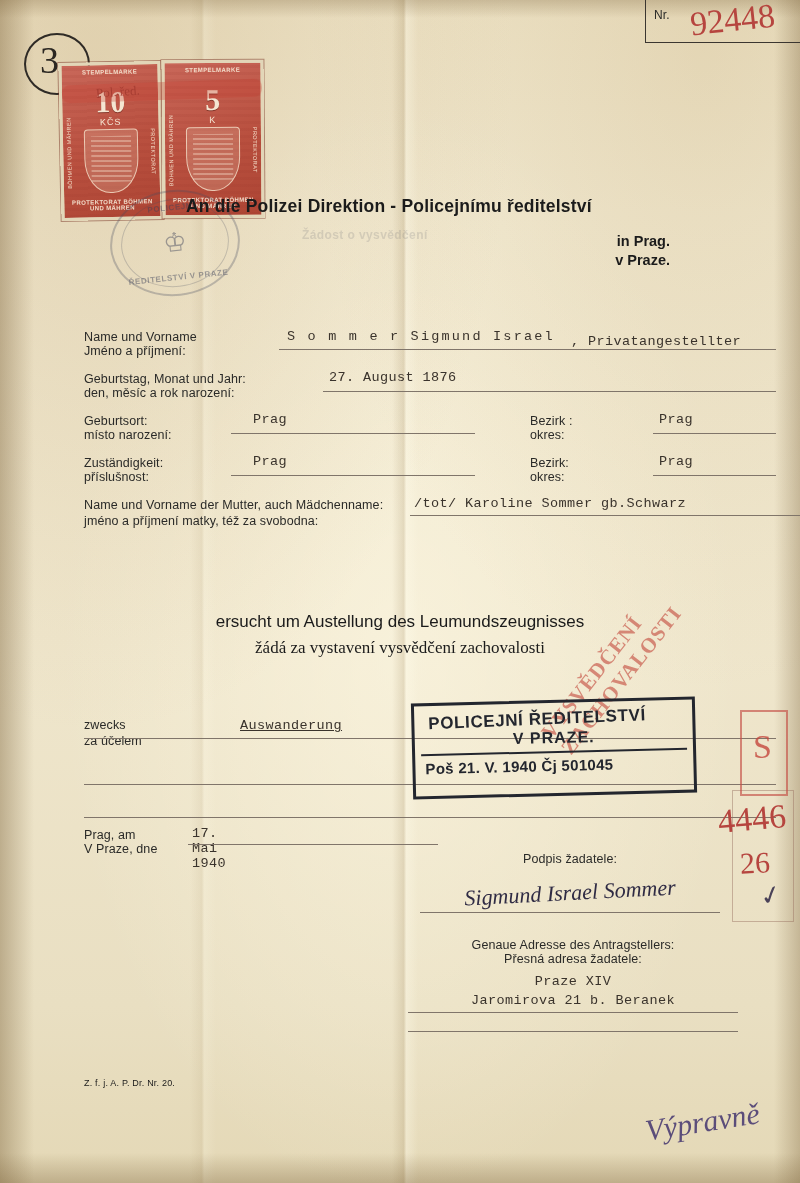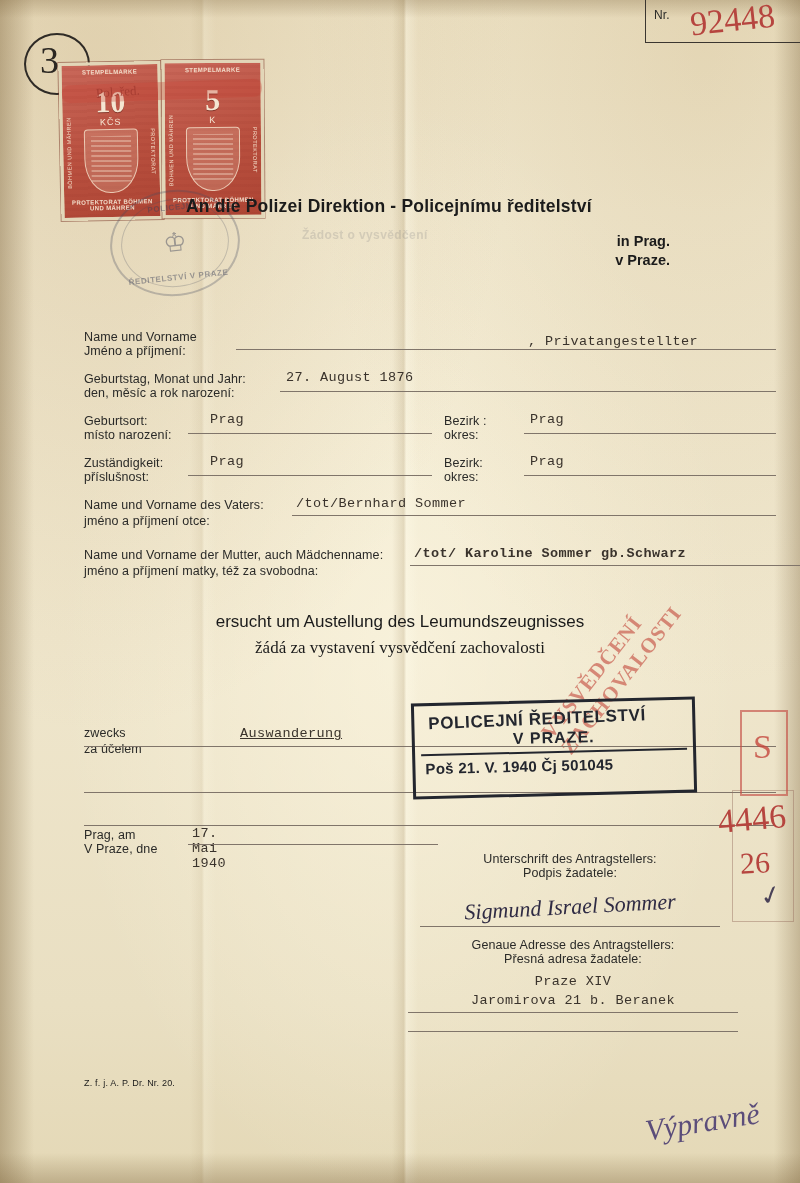--- a/index.html
+++ b/index.html
@@ -157,35 +157,35 @@
     letter-spacing:.4px;
   }
   .in-prag {
     position:absolute; right:130px; top:232px; text-align:right;
     font-size:14.5px; font-weight:bold; line-height:19px;
   }
 
   
   .form { position:absolute; left:84px; top:330px; width:692px; }
   .row { position:relative; margin-bottom:5px; }
-  .two { display:flex; }
+  .two { display:flex;gap:43px; }
   .lab-col { width:156px; }
   .lab-col .l1 { display:block; }
   .lab-col .l2 { display:block; }
   .val-line { position:relative; flex:1; }
   .ul { border-bottom:1px solid #80756a; height:17px; }
   .handw { position:absolute; left:0; top:-2px; }
 
   
   .center-block { position:absolute; left:0; right:0; top:612px; text-align:center; }
   .center-block .de { font-family:Liberation Sans, sans-serif; font-size:17px; }
   .center-block .cz { font-family:"Liberation Serif", serif; font-size:17px; margin-top:6px; }
 
   
-  .purpose { position:absolute; left:84px; top:718px; width:692px;margin-top:8px; }
+  .purpose { position:absolute; left:84px; top:718px; width:692px; }
   .long-rule { border-bottom:1px solid #80756a; height:18px; margin-top:14px; }
 
   
   .rect-stamp {
     position:absolute; left:412px; top:700px; width:278px; height:90px;
     border:3px solid #23262e; transform:rotate(-1.4deg);
   }
   .rect-stamp .l1 {
     position:absolute; left:14px; top:6px; right:8px;
     font-size:17px; font-weight:bold; color:#23262e; letter-spacing:.6px;
@@ -321,20 +321,21 @@
 
 <div class="form">
 
   <div class="row two" style="margin-bottom:14px;">
     <div class="lab-col" style="width:152px;">
       <span class="lbl l1">Name und Vorname</span>
       <span class="lbl l2">Jméno a příjmení:</span>
     </div>
     <div class="val-line">
       <div class="ul" style="height:19px;"></div>
+      <span class="tw handw" style="left:8px; top:-1px; letter-spacing:2.2px;">S o m m e r  Sigmund Israel</span>
       <span class="tw handw" style="left:292px; top:4px;">, Privatangestellter</span>
     </div>
   </div>
 
   <div class="row two" style="margin-bottom:14px;">
     <div class="lab-col" style="width:196px;">
       <span class="lbl l1">Geburtstag, Monat und Jahr:</span>
       <span class="lbl l2">den, měsíc a rok narození:</span>
     </div>
     <div class="val-line">
@@ -374,34 +375,26 @@
     <div class="lab-col" style="width:80px; margin-left:12px;">
       <span class="lbl l1">Bezirk:</span>
       <span class="lbl l2">okres:</span>
     </div>
     <div class="val-line">
       <div class="ul" style="height:19px;"></div>
       <span class="tw handw" style="left:6px;">Prag</span>
     </div>
   </div>
 
-  <div class="row" style="margin-bottom:14px;">
-    <div style="position:relative; height:36px;">
-      <span class="lbl" style="position:absolute; left:0; top:0;">Name und Vorname des Vaters:</span>
-      <span class="lbl" style="position:absolute; left:0; top:16px;">jméno a příjmení otce:</span>
-      <span class="tw" style="position:absolute; left:212px; top:-2px;">/tot/Bernhard Sommer</span>
-      <div style="position:absolute; left:208px; top:17px; right:0; border-bottom:1px solid #80756a;"></div>
-    </div>
-  </div>
 
   <div class="row">
     <div style="position:relative; height:38px;">
       <span class="lbl" style="position:absolute; left:0; top:0;">Name und Vorname der Mutter, auch Mädchenname:</span>
       <span class="lbl" style="position:absolute; left:0; top:16px;">jméno a příjmení matky, též za svobodna:</span>
-      <span class="tw" style="position:absolute; left:330px; top:-2px;font-weight:bold;">/tot/ Karoline Sommer gb.Schwarz</span>
+      <span class="tw" style="position:absolute; left:330px; top:-2px;">/tot/ Karoline Sommer gb.Schwarz</span>
       <div style="position:absolute; left:326px; top:17px; right:-34px; border-bottom:1px solid #80756a;"></div>
     </div>
   </div>
 </div>
 
 <div class="center-block">
   <div class="de">ersucht um Austellung des Leumundszeugnisses</div>
   <div class="cz">žádá za vystavení vysvědčení zachovalosti</div>
 </div>
 
@@ -434,21 +427,20 @@
 <div class="paraph">✓</div>
 
 <div class="date-row">
   <span class="lbl l1">Prag, am</span>
   <span class="lbl l2">V Praze, dne</span>
   <span class="tw date-val">17. Mai 1940</span>
   <div class="date-rule"></div>
 </div>
 
 <div class="sig-block">
-  <div class="t1 lbl">Unterschrift des Antragstellers:</div>
   <div class="t2 lbl">Podpis žadatele:</div>
   <div class="sig-hand">Sigmund Israel Sommer</div>
   <div class="sig-rule"></div>
 </div>
 
 <div class="ghost-blob">&nbsp;</div>
 
 <div class="addr-block">
   <div class="t1 lbl">Genaue Adresse des Antragstellers:</div>
   <div class="t2 lbl">Přesná adresa žadatele:</div>

